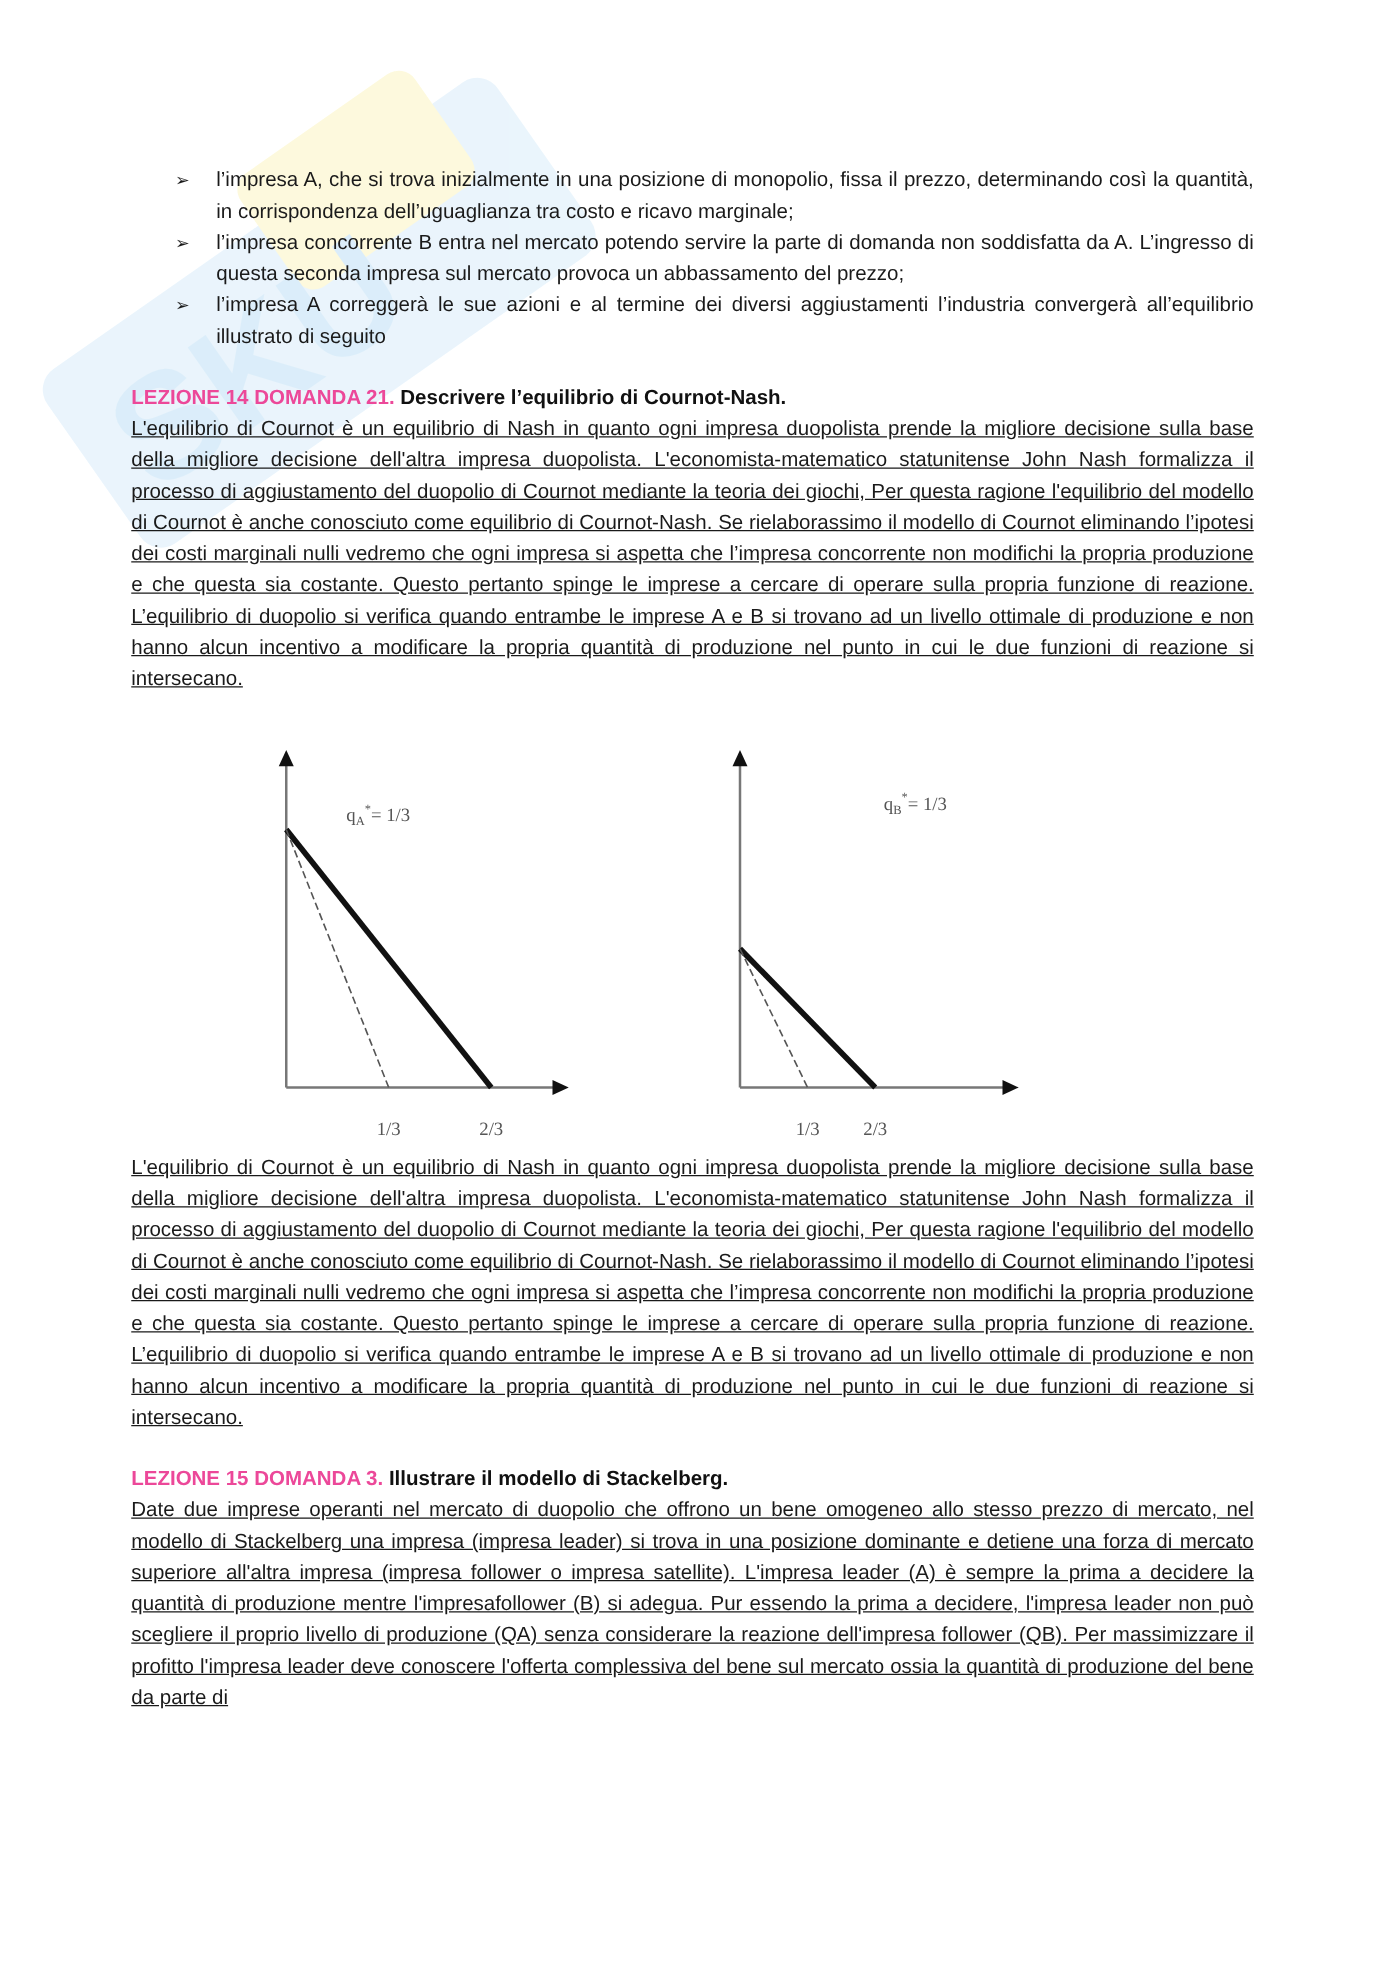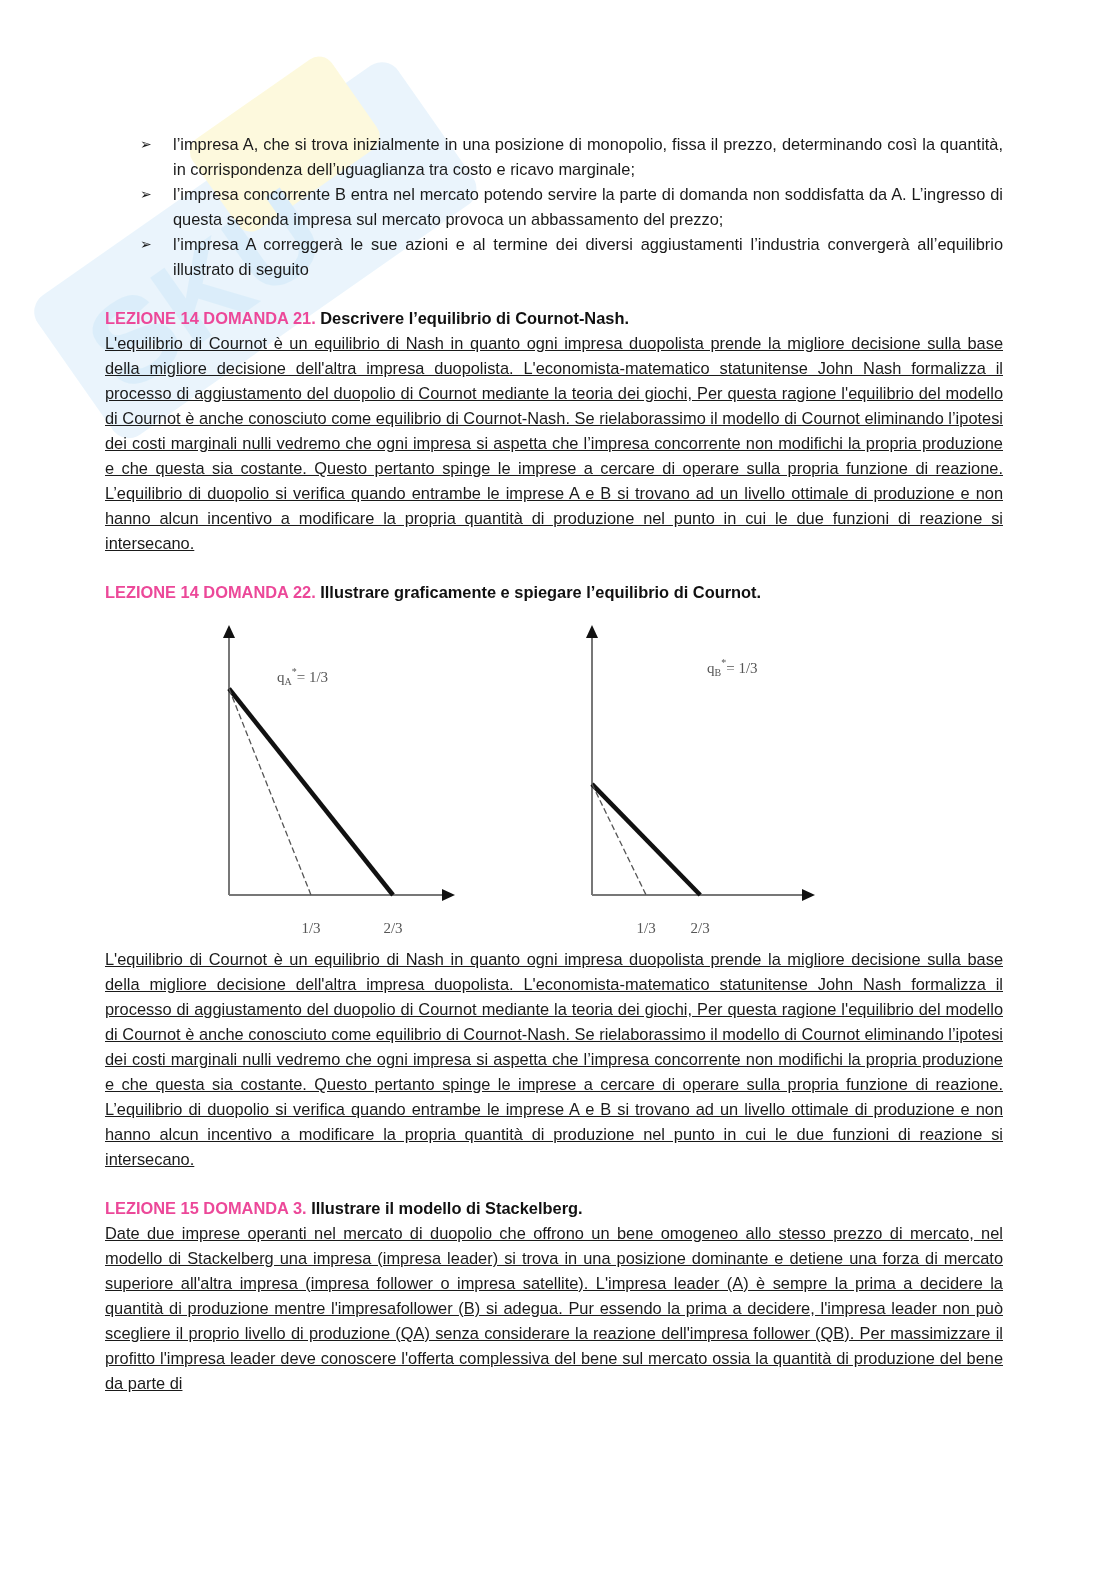--- a/index.html
+++ b/index.html
@@ -50,24 +50,20 @@
   <div class="gap-s"></div>
 
   <p class="heading">
     <span class="lesson">LEZIONE 14 DOMANDA 21.</span>
     <span class="question">Descrivere l’equilibrio di Cournot-Nash.</span>
   </p>
   <p class="p">L'equilibrio di Cournot è un equilibrio di Nash in quanto ogni impresa duopolista prende la migliore decisione sulla base della migliore decisione dell'altra impresa duopolista. L'economista-matematico statunitense John Nash formalizza il processo di aggiustamento del duopolio di Cournot mediante la teoria dei giochi, Per questa ragione l'equilibrio del modello di Cournot è anche conosciuto come equilibrio di Cournot-Nash. Se rielaborassimo il modello di Cournot eliminando l’ipotesi dei costi marginali nulli vedremo che ogni impresa si aspetta che l’impresa concorrente non modifichi la propria produzione e che questa sia costante. Questo pertanto spinge le imprese a cercare di operare sulla propria funzione di reazione. L’equilibrio di duopolio si verifica quando entrambe le imprese A e B si trovano ad un livello ottimale di produzione e non hanno alcun incentivo a modificare la propria quantità di produzione nel punto in cui le due funzioni di reazione si intersecano.</p>
 
   <div class="gap-s"></div>
 
-  <p class="heading">
-    <span class="lesson">LEZIONE 14 DOMANDA 22.</span>
-    <span class="question">Illustrare graficamente e spiegare l’equilibrio di Cournot.</span>
-  </p>
 
   <div class="charts">
     <svg id="charts-svg" width="1116" height="345">
         <line x1="229" y1="290" x2="447" y2="290" stroke="#777" stroke-width="2"></line>
         <line x1="229" y1="290" x2="229" y2="28" stroke="#777" stroke-width="2"></line>
         <polygon points="455,290 442,284 442,296" fill="#111"></polygon>
         <polygon points="229,20 223,33 235,33" fill="#111"></polygon>
         <line x1="229" y1="83.6" x2="392.9928735632184" y2="290" stroke="#111" stroke-width="4.5"></line>
         <line x1="229" y1="83.6" x2="310.98413793103447" y2="290" stroke="#555" stroke-width="1.3" stroke-dasharray="6 3"></line>
         <text x="310.98413793103447" y="328" text-anchor="middle" class="chart-label">1/3</text>

